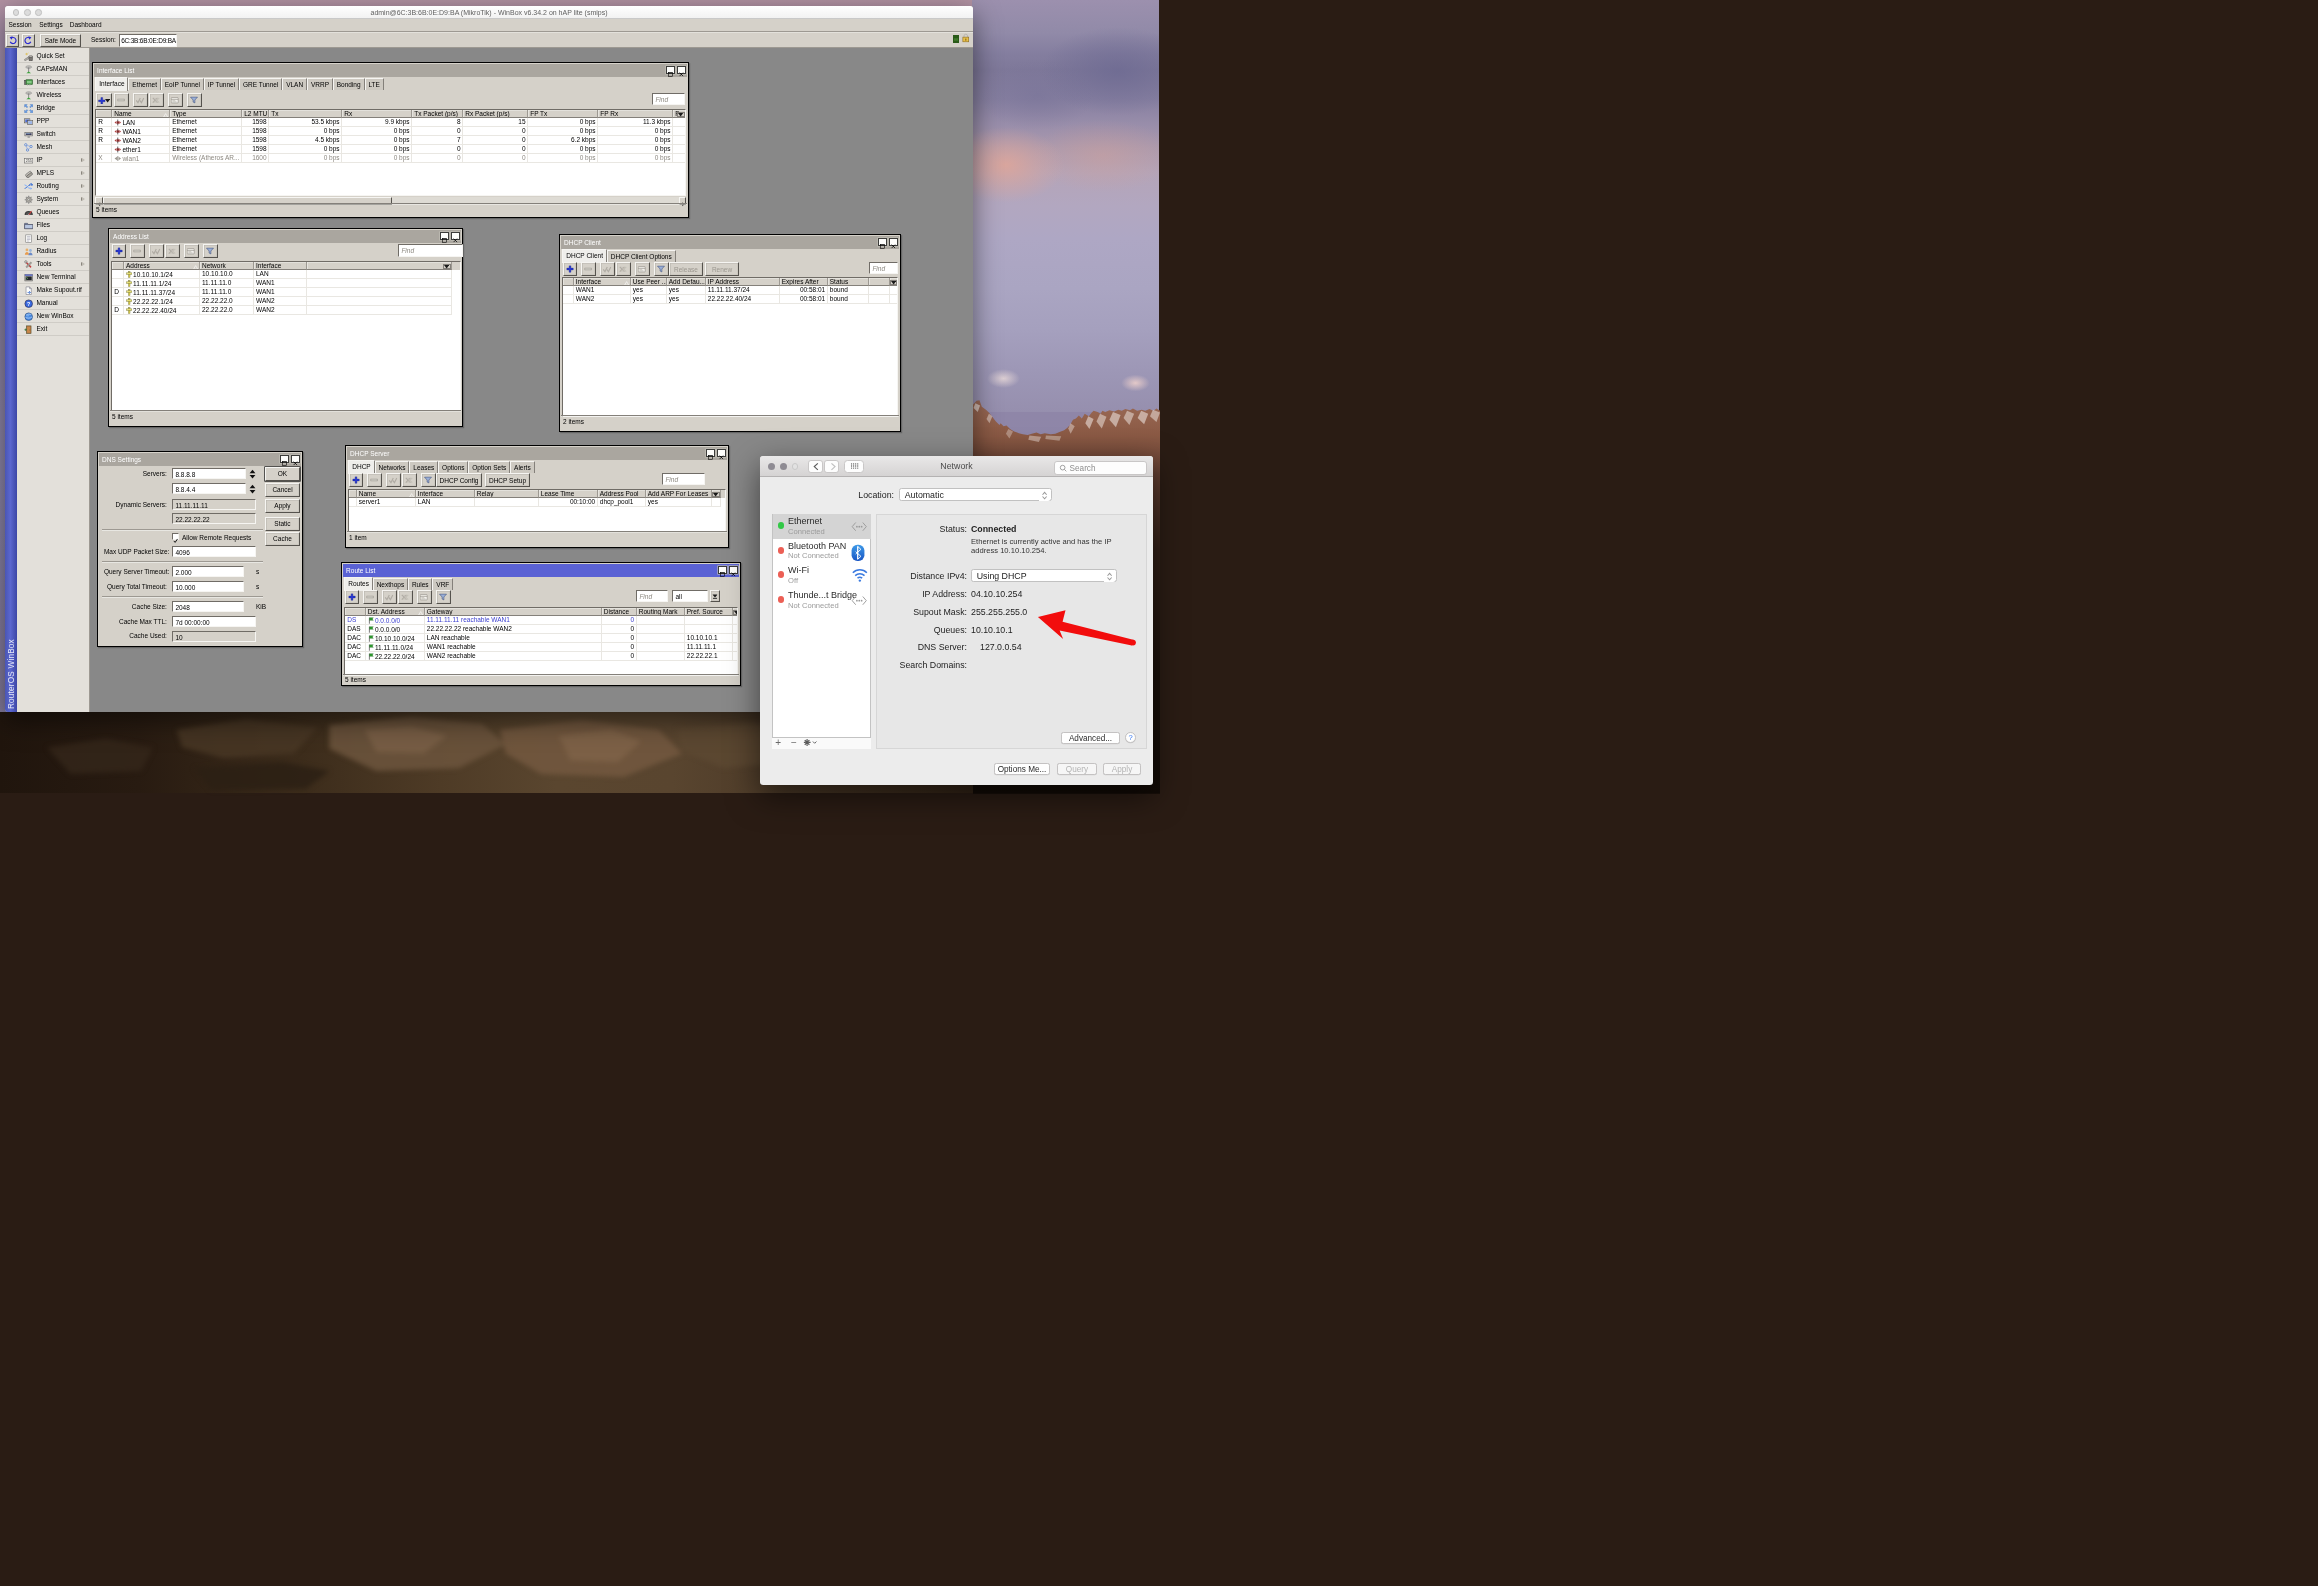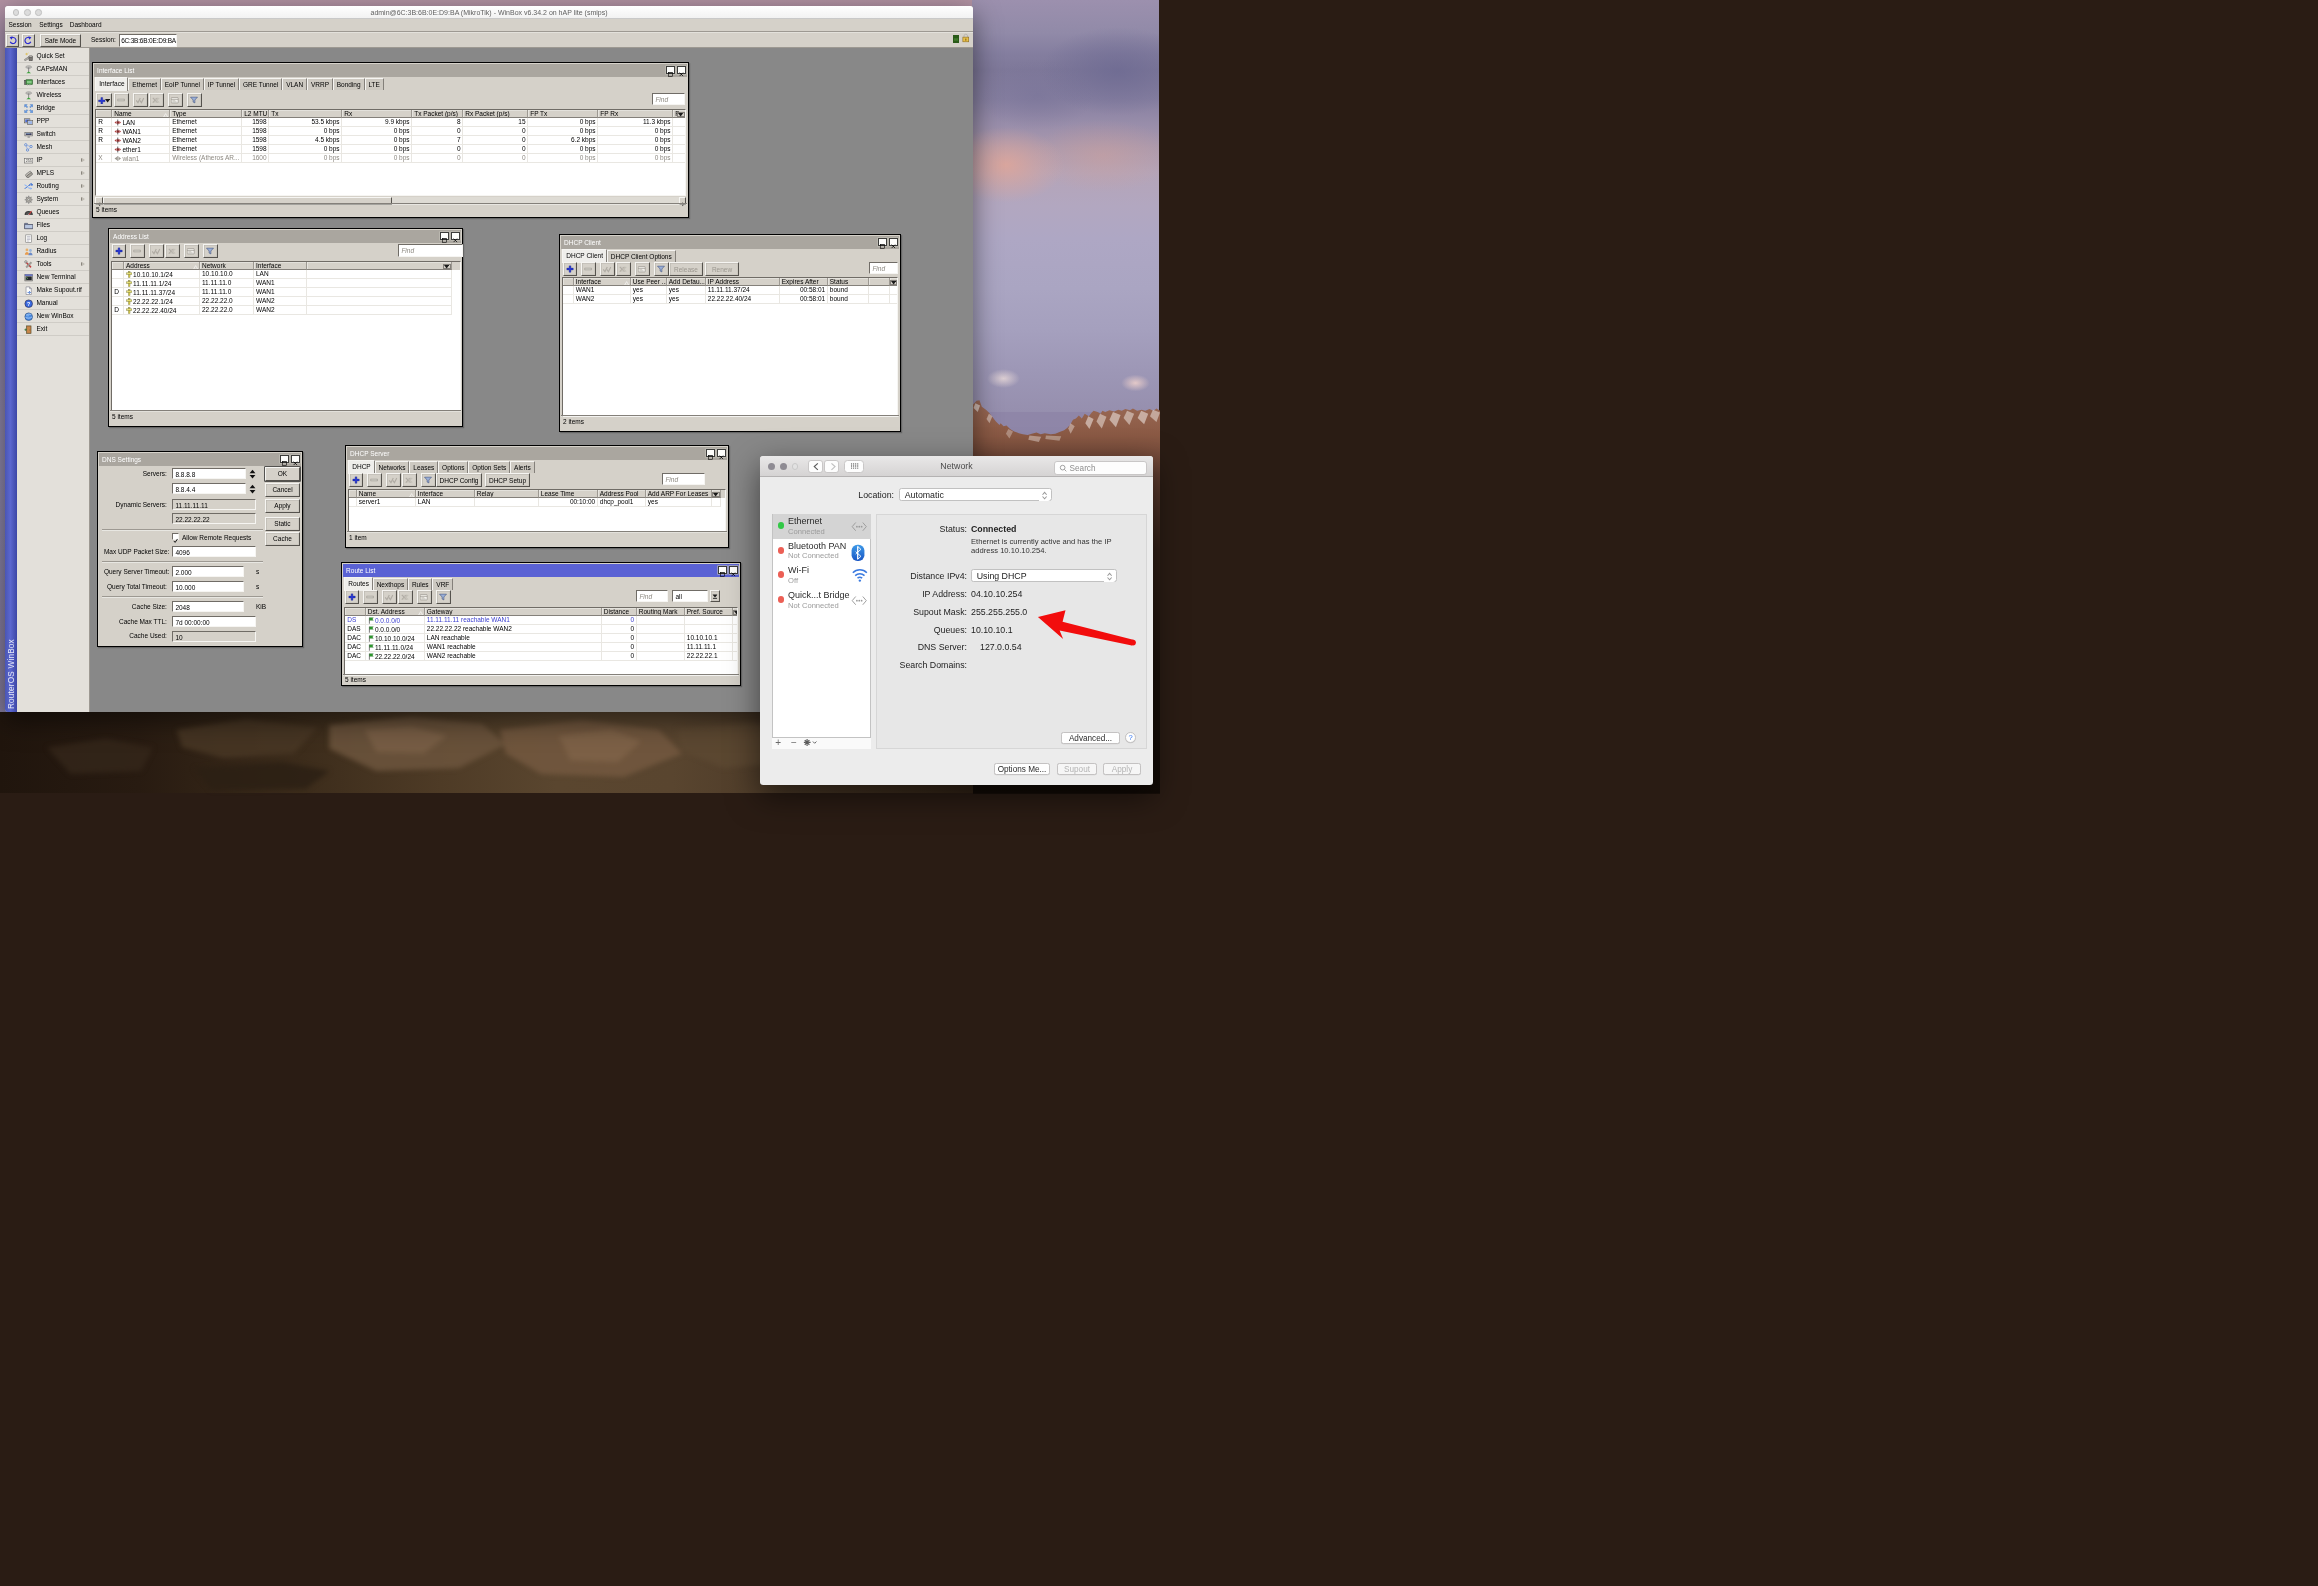--- a/index.html
+++ b/index.html
@@ -999,21 +999,21 @@
       <div style="position:absolute;left:28px;top:120px;font-size:7.6px;color:#9b9b9b">Off</div>
       <div style="position:absolute;left:91px;top:112px"><svg width="17.7" height="14" viewBox="0 0 30 24">
           <g fill="none" stroke="#3a7ae0">
             <path d="M3 8a17 17 0 0 1 24 0" stroke-width="2.6"></path>
             <path d="M7 13a12 12 0 0 1 16 0" stroke-width="2.6"></path>
             <path d="M11 17.5a6.5 6.5 0 0 1 8 0" stroke-width="2.6"></path>
           </g>
           <circle cx="15" cy="21.5" r="2" fill="#3a7ae0"></circle>
         </svg></div>
 <div style="position:absolute;left:17.7px;top:140px;width:6.5px;height:6.5px;border-radius:50%;background:#ec5f55"></div>
-      <div style="position:absolute;left:28px;top:134px;font-size:9px;color:#2b2b2b">Quick...t Bridge</div>
+      <div style="position:absolute;left:28px;top:134px;font-size:9px;color:#2b2b2b">Thunde...t Bridge</div>
       <div style="position:absolute;left:28px;top:145px;font-size:7.6px;color:#9b9b9b">Not Connected</div>
       <div style="position:absolute;left:91px;top:137px"><svg width="16.5" height="15.3" viewBox="0 0 28 26">
           <g stroke="#9a9a9a" stroke-width="1.6" fill="none">
             <path d="M8 6L2 13l6 7"></path>
             <path d="M20 6l6 7-6 7"></path>
           </g>
           <g fill="#9a9a9a">
             <circle cx="10" cy="13" r="1.5"></circle>
             <circle cx="14" cy="13" r="1.5"></circle>
             <circle cx="18" cy="13" r="1.5"></circle>
@@ -1047,20 +1047,20 @@
 <div class="mlbl" style="left:118px;top:151px;width:89px">Supout Mask:</div>
       <div class="mval" style="left:211px;top:151px">255.255.255.0</div>
 <div class="mlbl" style="left:118px;top:169px;width:89px">Queues:</div>
       <div class="mval" style="left:211px;top:169px">10.10.10.1</div>
 <div class="mlbl" style="left:118px;top:186px;width:89px">DNS Server:</div>
       <div class="mval" style="left:220px;top:186px">127.0.0.54</div>
 <div class="mlbl" style="left:118px;top:204px;width:89px">Search Domains:</div>
 <div class="mbtn" style="left:301px;top:276px;width:59px;line-height:11.2px">Advanced...</div>
 <div style="position:absolute;left:365px;top:276px;width:11.2px;height:11.2px;border-radius:50%;background:#fefefe;border:0.6px solid #c4c2c2;text-align:center;font-size:7.6px;line-height:10.6px;color:#3478f6;box-shadow:0 0.3px 0.6px rgba(0,0,0,.12)">?</div>
 <div class="mbtn" style="left:234px;top:307px;width:56px;line-height:11.2px">Options Me...</div>
-<div class="mbtn dis" style="left:297px;top:307px;width:40px;line-height:11.2px">Supout</div>
+<div class="mbtn dis" style="left:297px;top:307px;width:40px;line-height:11.2px">Query</div>
 <div class="mbtn dis" style="left:343px;top:307px;width:38px;line-height:11.2px">Apply</div>
 </div>
 <svg style="position:absolute;left:1033px;top:603px" width="109" height="44" viewBox="0 0 185 75">
 <path d="M8 24 L55 12.5 L50 32 L172 63 L168 72.5 L45 47 L51 61.5 Z" fill="#f20d0d"></path>
 <circle cx="170" cy="67.5" r="5" fill="#f20d0d"></circle>
 </svg>
 </div>
 
 </body></html>

